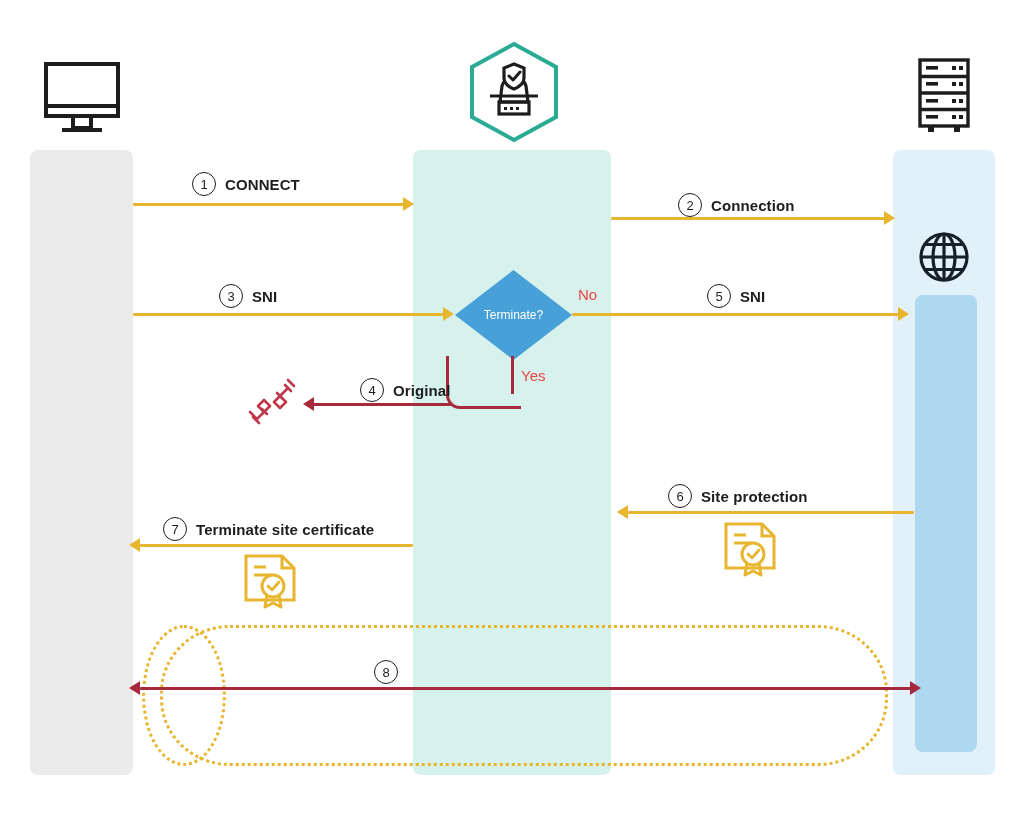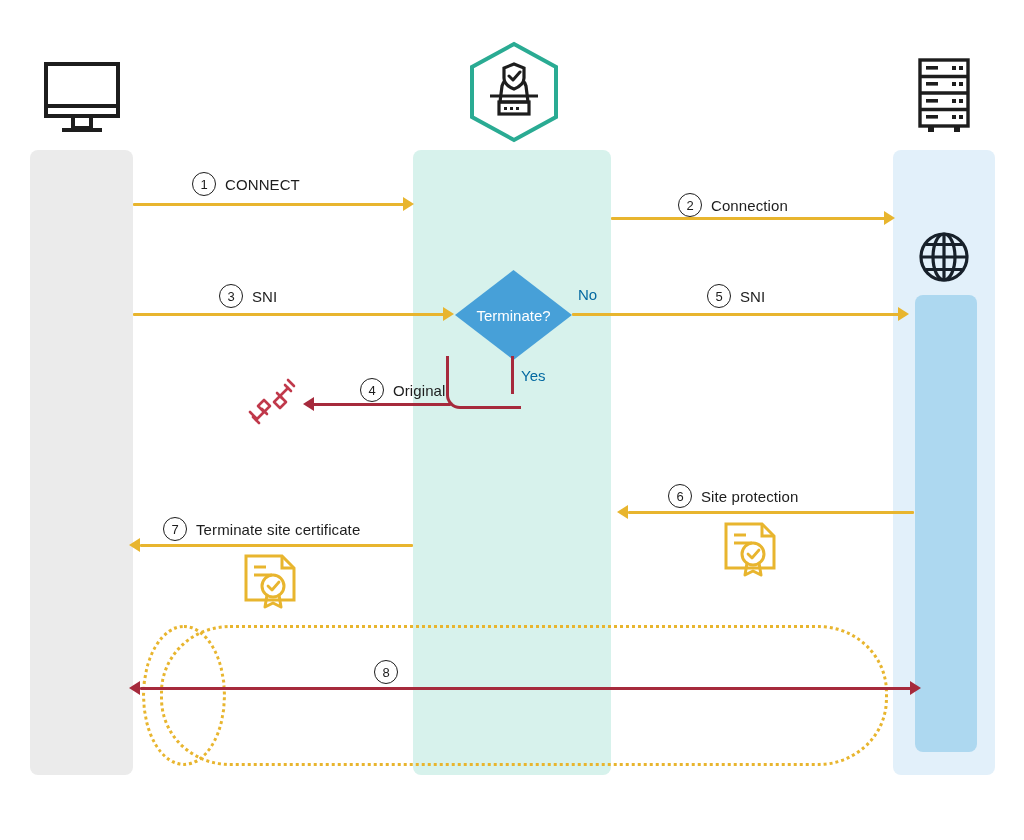--- a/index.html
+++ b/index.html
@@ -35,29 +35,29 @@
   .head-l-gold{border-top:7px solid transparent;border-bottom:7px solid transparent;border-right:11px solid #e8b52e;}
   .head-r-red{border-top:7px solid transparent;border-bottom:7px solid transparent;border-left:11px solid #a62a3c;}
   .head-l-red{border-top:7px solid transparent;border-bottom:7px solid transparent;border-right:11px solid #a62a3c;}
 
   
   .steplabel{position:absolute;display:flex;align-items:center;gap:9px;
              font-size:15px;color:#1d1d1d;white-space:nowrap;}
   .stepnum{width:22px;height:22px;border:1.4px solid #1d1d1d;border-radius:50%;
            display:flex;align-items:center;justify-content:center;
            font-size:13px;line-height:1;color:#1d1d1d;}
-  .steptext{letter-spacing:.1px;}
+  .steptext{letter-spacing:.1px;font-weight:bold;}
 
   
   .diamond{position:absolute;left:455px;top:270px;width:117px;height:90px;}
   .diamond .shape{position:absolute;inset:0;background:#47a0d8;
         clip-path:polygon(50% 0,100% 50%,50% 100%,0 50%);}
   .diamond .dtext{position:absolute;inset:0;display:flex;align-items:center;
-        justify-content:center;color:#ffffff;font-size:15px;}
-  .branch{position:absolute;font-size:15px;color:#0369a1;}
+        justify-content:center;color:#ffffff;font-size:12px;}
+  .branch{position:absolute;font-size:15px;color:#ef4444;}
   .branch-no{left:578px;top:286px;}
   .branch-yes{left:521px;top:367px;}
 
   
   .elbow{position:absolute;left:446px;top:356px;width:72px;height:50px;
          border-left:3px solid #a62a3c;border-bottom:3px solid #a62a3c;
          border-bottom-left-radius:14px;}
   .stub-yes{position:absolute;left:511px;top:356px;width:3px;height:38px;background:#a62a3c;}
 
   

